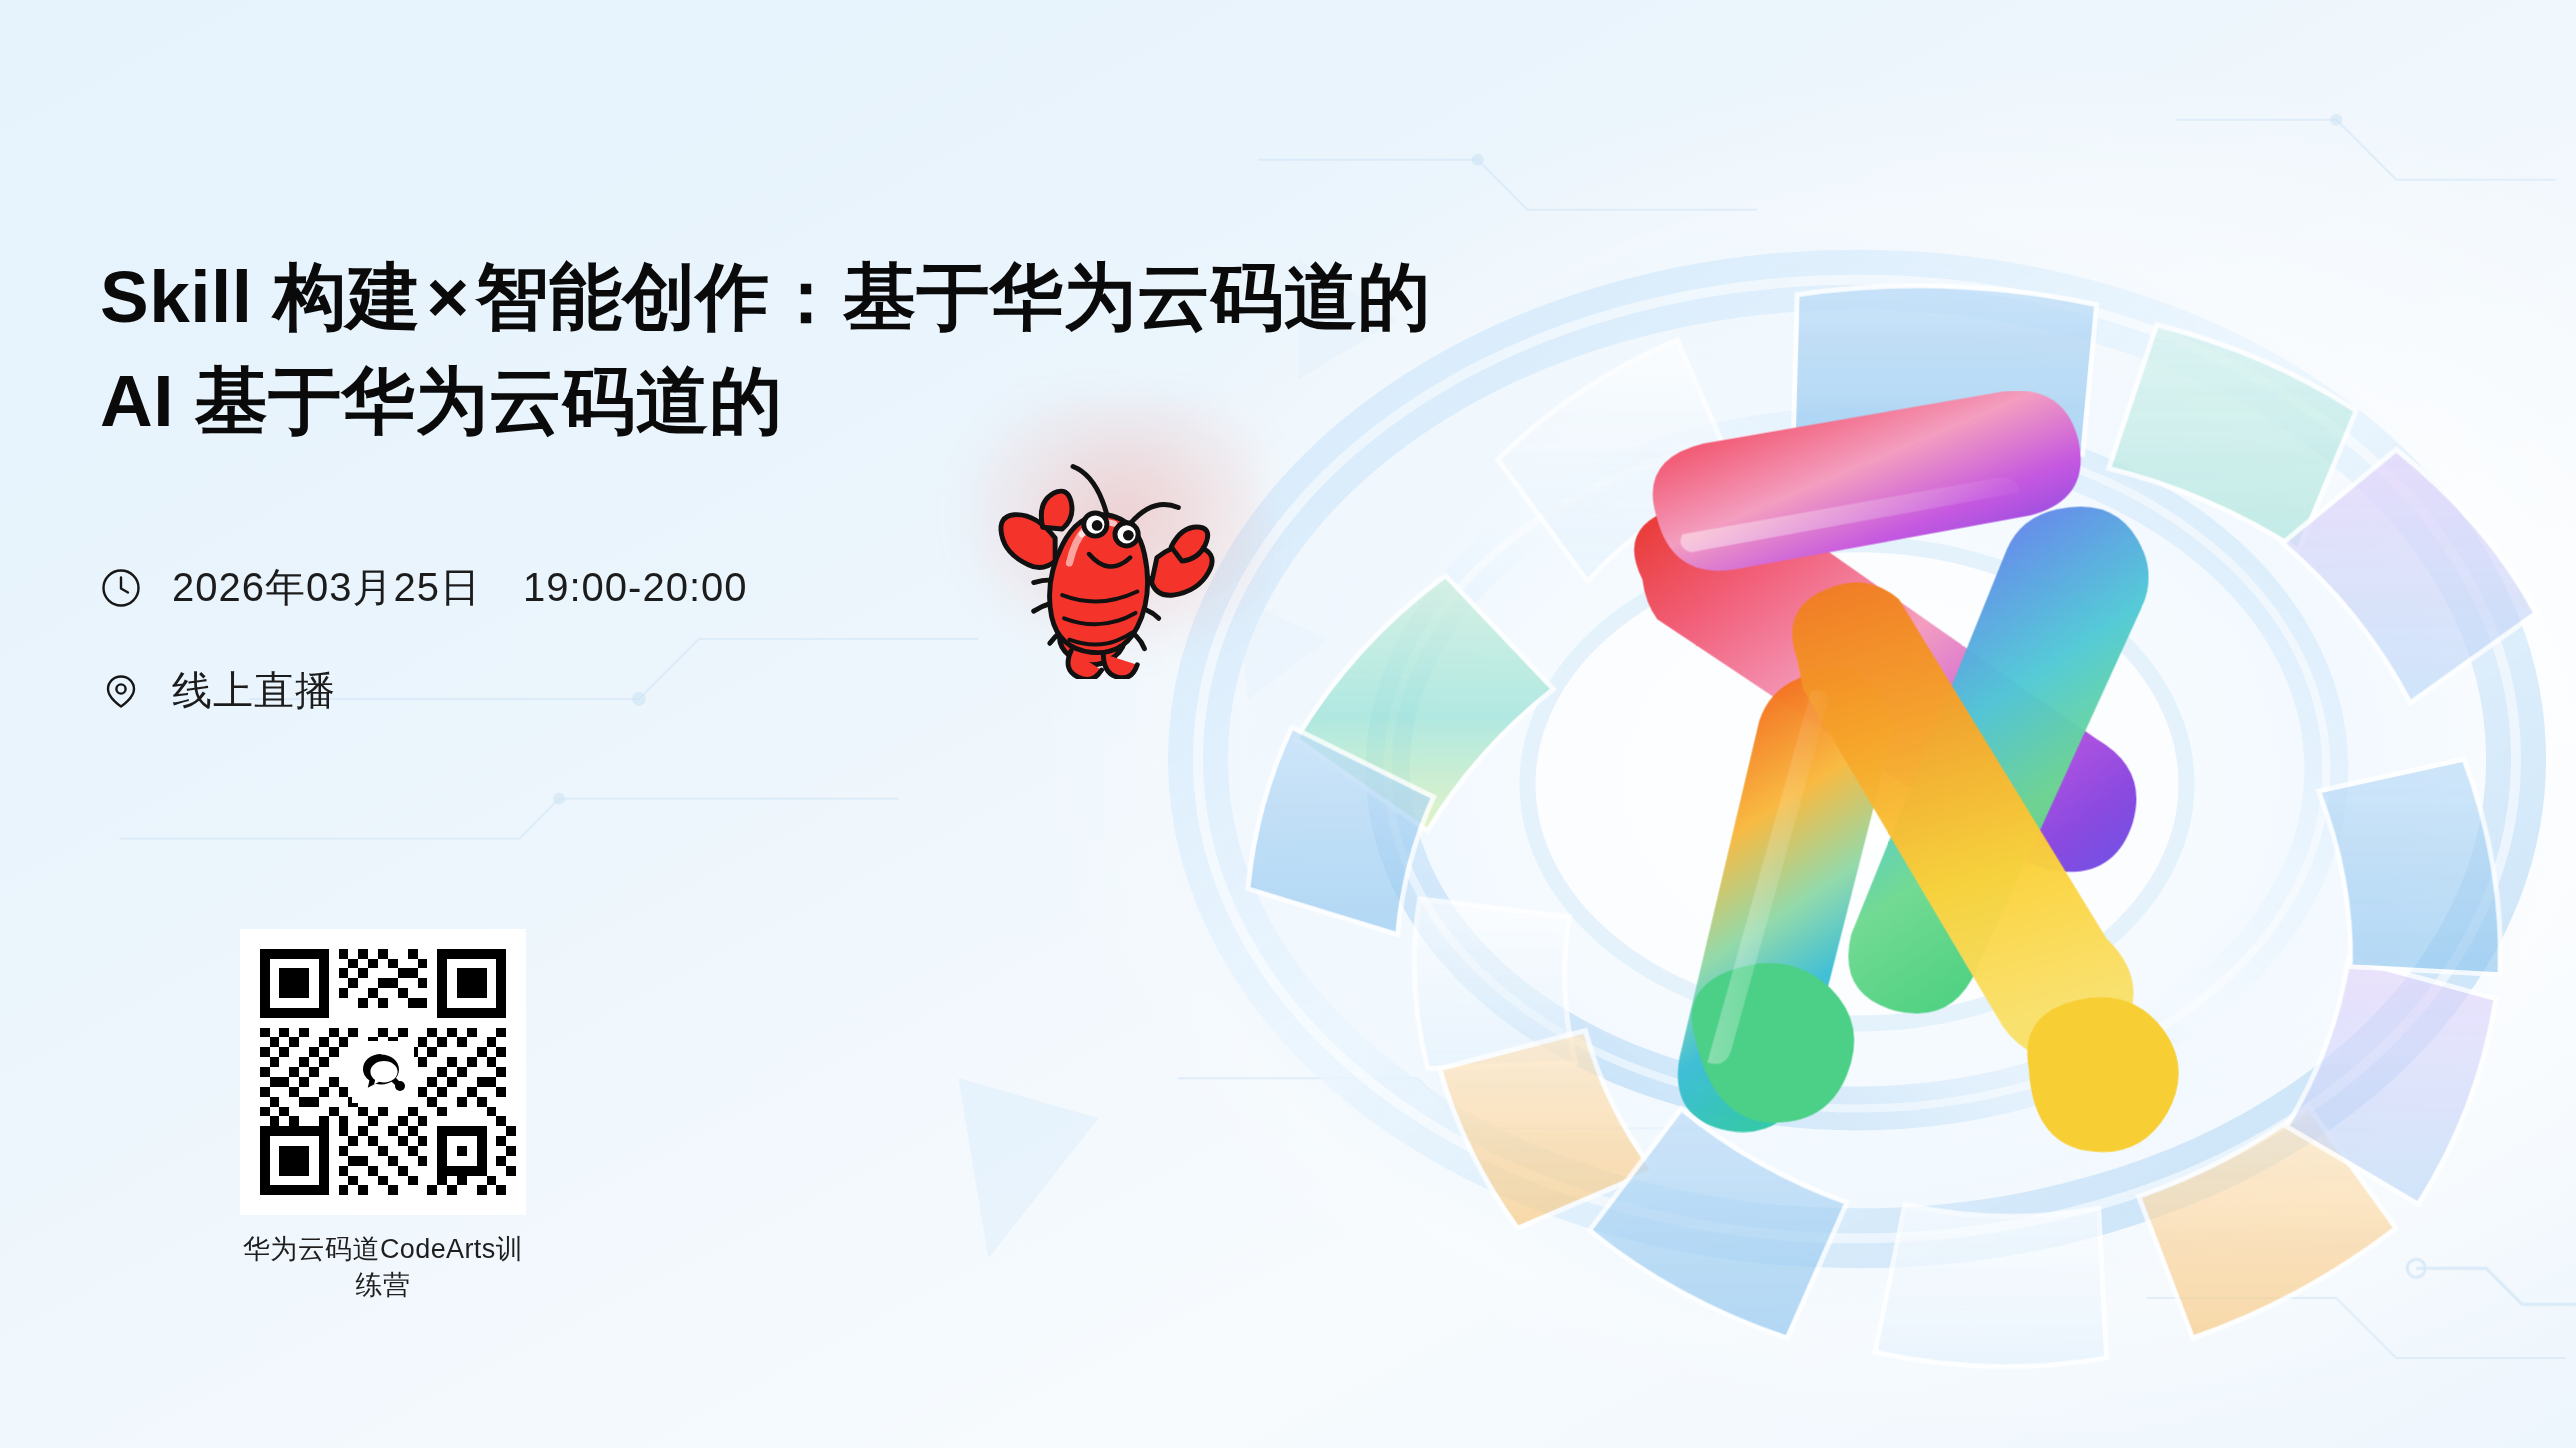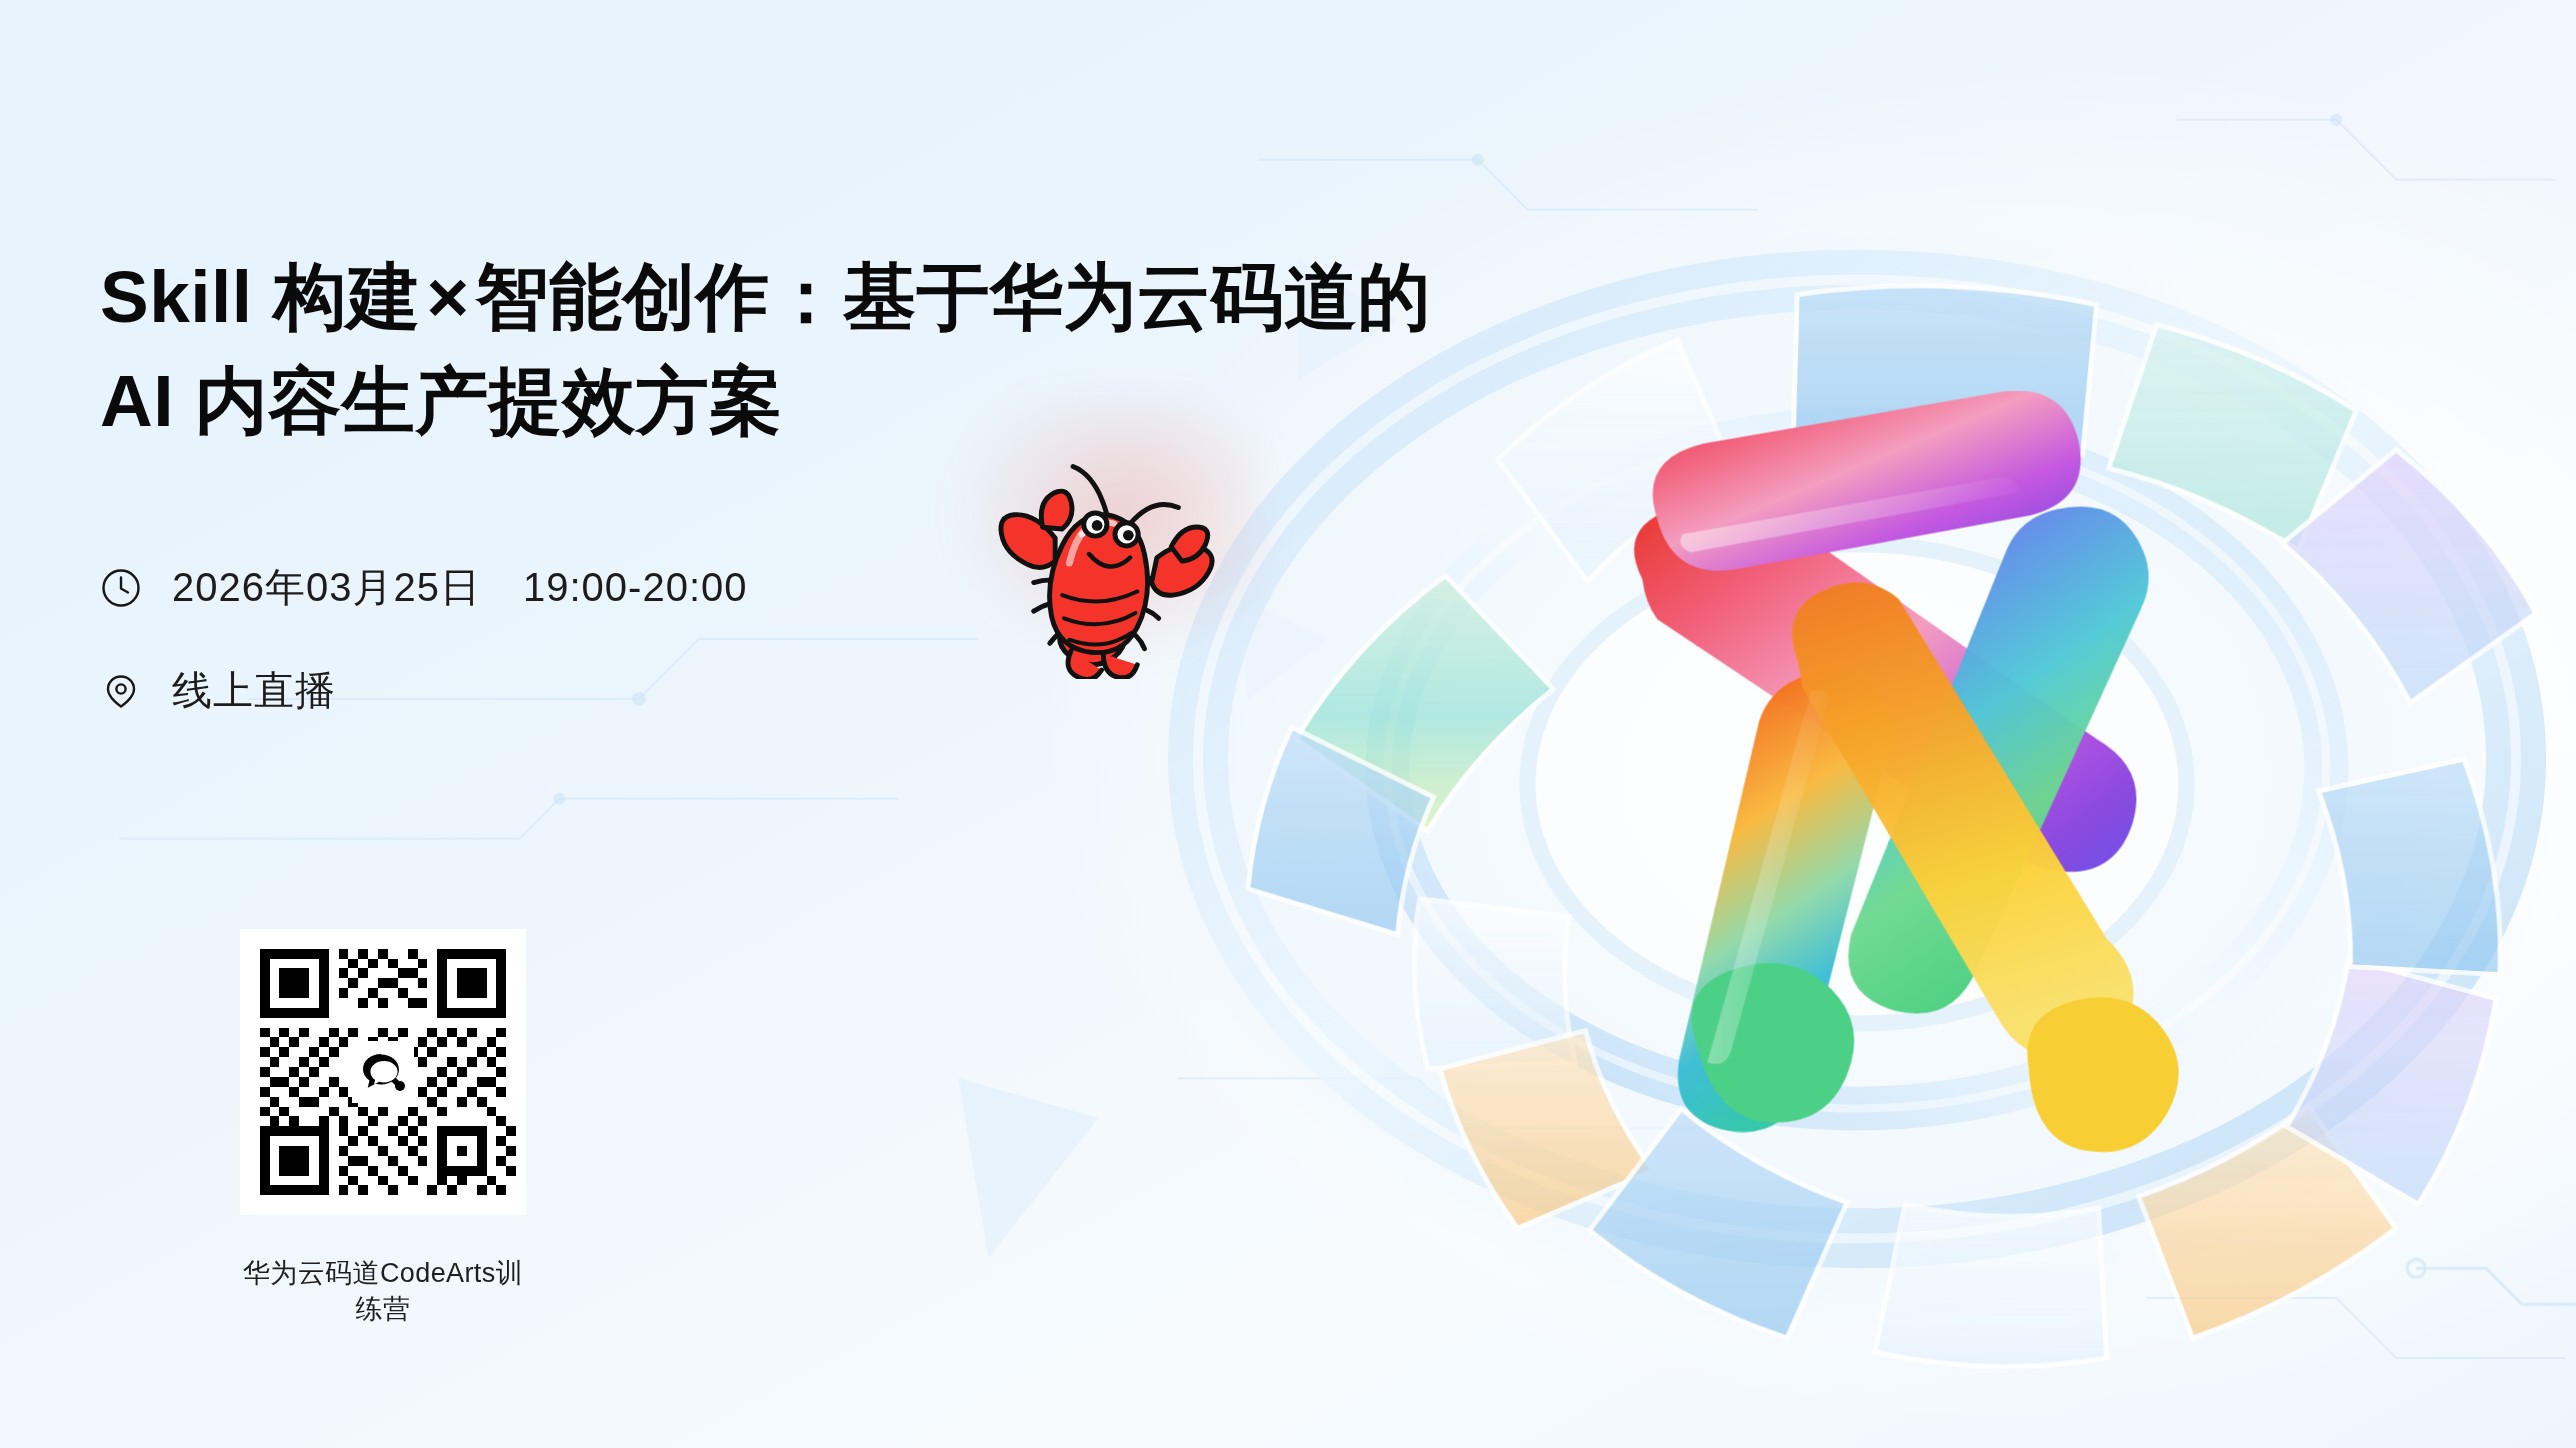--- a/index.html
+++ b/index.html
@@ -98,21 +98,21 @@
     top: 50%;
     transform: translate(-50%, -50%);
     width: 62px;
     height: 62px;
     background: #ffffff;
     display: flex;
     align-items: center;
     justify-content: center;
   }
   .qr-caption {
-    margin-top: 40px;
+    margin-top: 16px;
     width: 286px;
     text-align: center;
     font-size: 27px;
     color: #1e1e1e;
     letter-spacing: 0.4px;
   }
 
   
   .lobster {
     position: absolute;
@@ -354,21 +354,21 @@
       <path d="M1320 1230 l70 0 l36 36 l110 0"></path>
       <circle cx="1320" cy="1230" r="9"></circle>
     </g>
   </svg>
 
   <div class="content">
     <div class="title">
       <span class="t-line">
         <span>Skill 构建</span><span class="x-mark">×</span><span>智能创作：基于华为云码道的</span>
       </span>
-      <span class="t-line">AI 内容生产提效方案</span>
+      <span class="t-line">AI 基于华为云码道的</span>
     </div>
 
     <div class="meta">
 
       <div class="meta-row">
         <span class="meta-icon">
           <svg width="42" height="42" viewBox="0 0 42 42">
             <circle cx="21" cy="21" r="17.5" fill="none" stroke="#161616" stroke-width="2.4"></circle>
             <path d="M21 10.5 L21 21.5 L28 25.5" fill="none" stroke="#161616" stroke-width="2.4" stroke-linecap="round" stroke-linejoin="round"></path>
           </svg>

